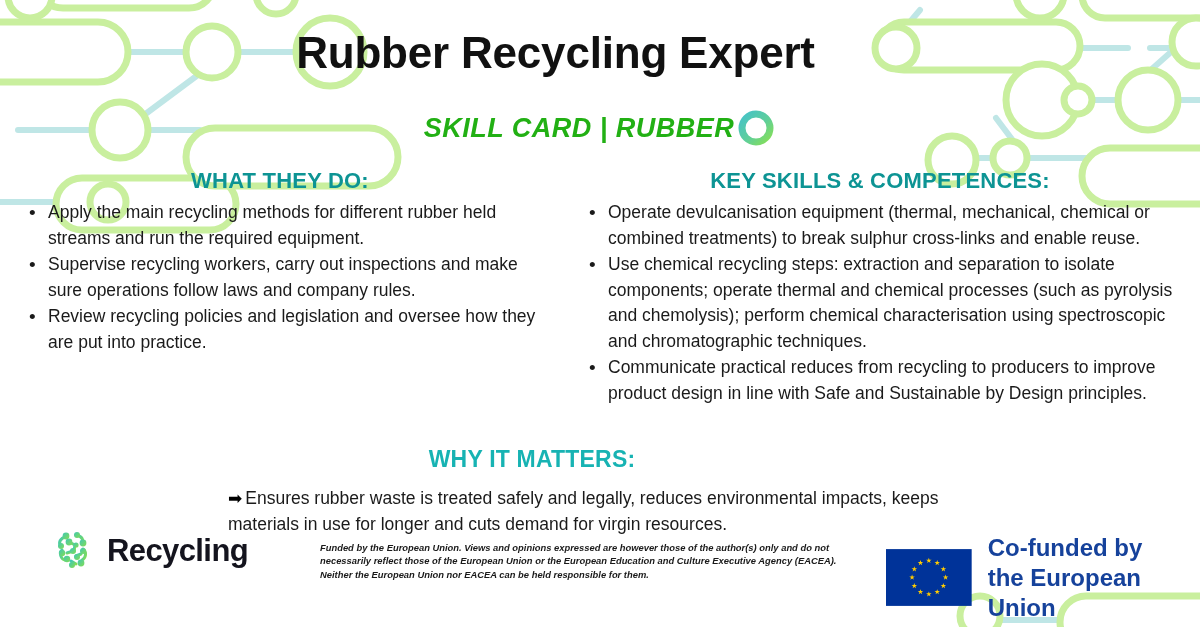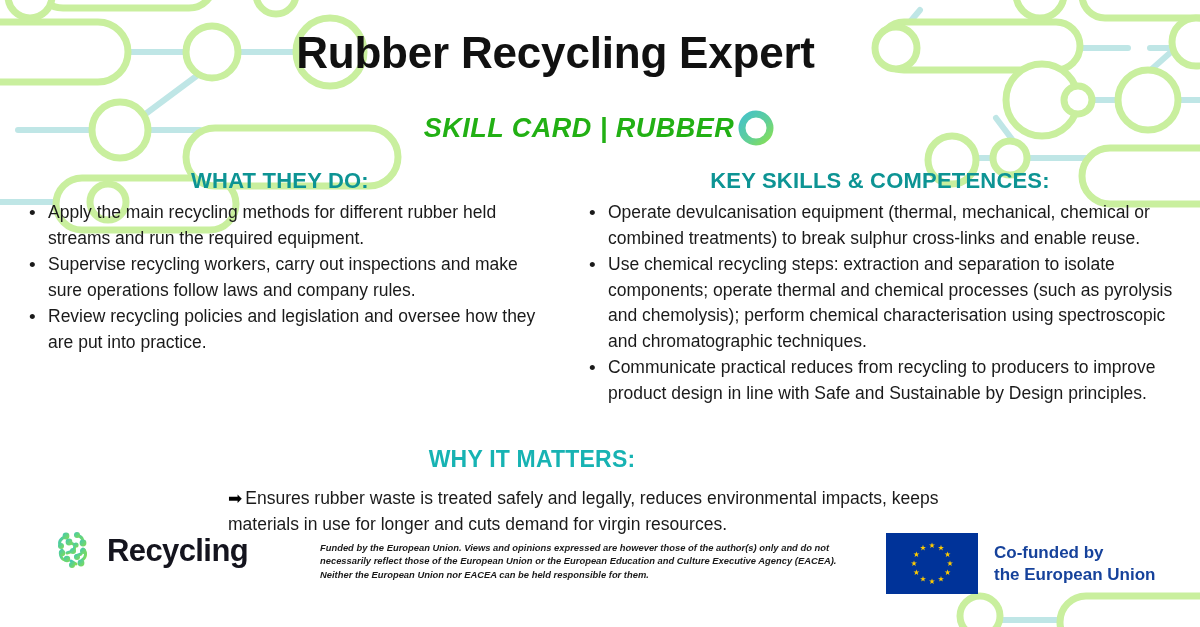--- a/index.html
+++ b/index.html
@@ -159,21 +159,21 @@
   }
   .eu-block {
     position: absolute;
     left: 886px; top: 533px;
     display: flex;
     align-items: center;
     gap: 16px;
   }
   .eu-flag { display: block; width: 92px; height: 61px; }
   .eu-text {
-    font-size: 17px;
+    font-size: 24px;
     font-weight: bold;
     line-height: 1.24;
     color: #16429b;
   }
   .eu-text span { display: block; }
 </style>
 </head>
 <body>
 
 <div id="card">

